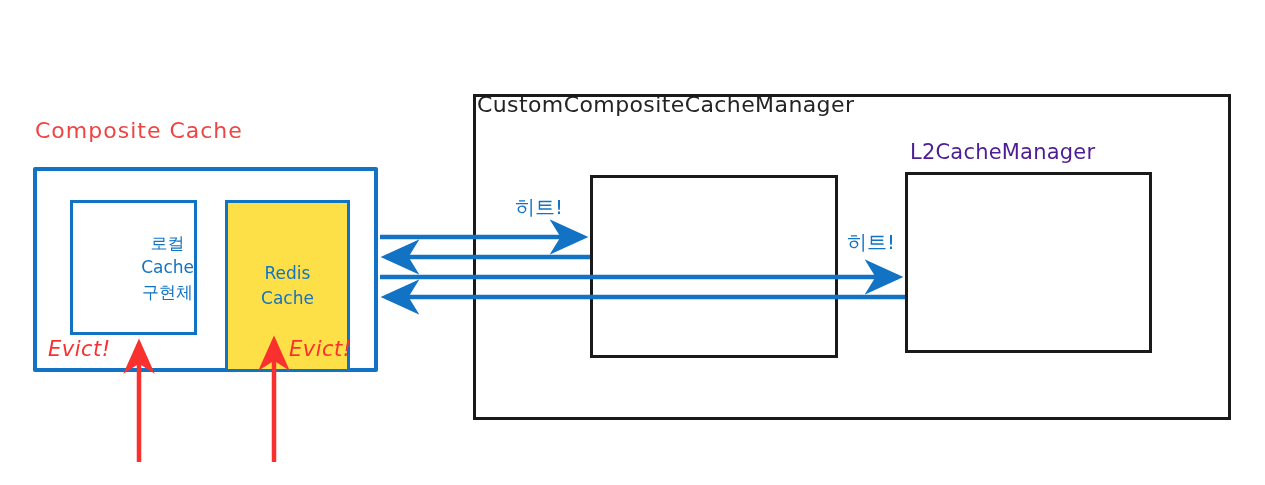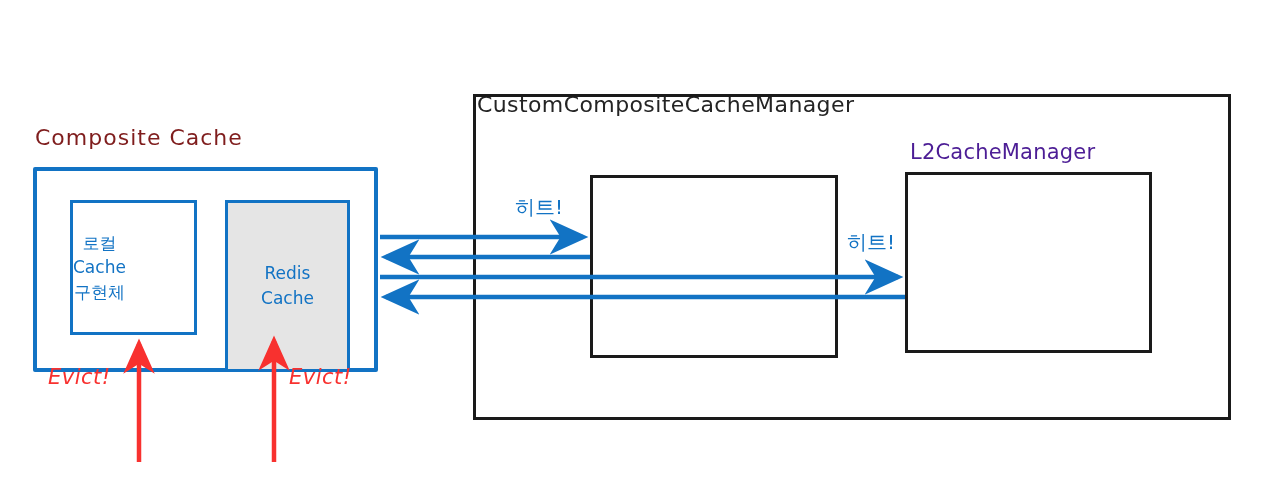--- a/index.html
+++ b/index.html
@@ -12,63 +12,62 @@
   .label{
     position:absolute;
     font-family:"DejaVu Sans", sans-serif;
     font-weight:400;
     white-space:nowrap;
     letter-spacing:.2px;
   }
 
   
   #composite-title{
-    left:35px; top:125px;
-    font-size:22px; color:#7f1d1d; font-weight:500;
+    left:35px; top:118px;
+    font-size:22px; color:#ef4444; font-weight:500;
     letter-spacing:1px;
   }
   #composite-box{
     position:absolute;
     left:33px; top:167px; width:345px; height:205px;
     border:4px solid #1273C4; box-sizing:border-box;
     border-radius:2px;
     background:transparent;
   }
   #local-cache-box{
     position:absolute;
     left:70px; top:200px; width:127px; height:135px;
     border:3px solid #1273C4; box-sizing:border-box;
     background:#fff;
-    display:flex;align-items:center;justify-content:flex-start;
+    display:flex;align-items:center;justify-content:flex-end;
   }
   #redis-cache-box{
     position:absolute;
     left:225px; top:200px; width:125px; height:172px;
     border:3px solid #1273C4; box-sizing:border-box;
-    background:#e5e5e5;
+    background:#fde047;
     display:flex;align-items:center;justify-content:center;
   }
   .inner-text{
     color:#1273C4;
     font-size:17px;
     line-height:1.45;
     text-align:center;
     font-weight:500;
     white-space:pre-line;
   }
 
   
   .evict{
     position:absolute;
     color:#F8312F;
     font-size:21px;
     font-weight:500;
     font-style:italic;
     letter-spacing:.5px;
-    margin-top:28px;
   }
   #evict-left{ left:48px; top:337px; }
   #evict-right{ left:289px; top:337px; }
 
   
   .hit{
     position:absolute;
     color:#1273C4;
     font-size:20px;
     font-weight:500;

